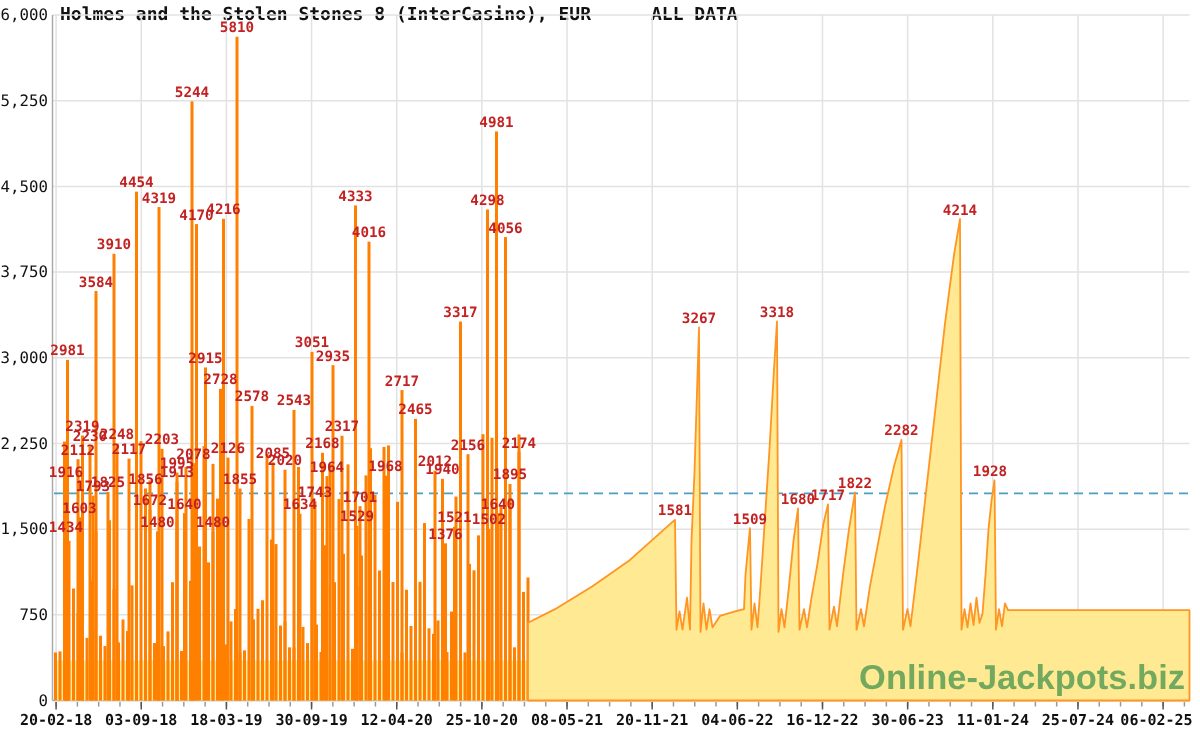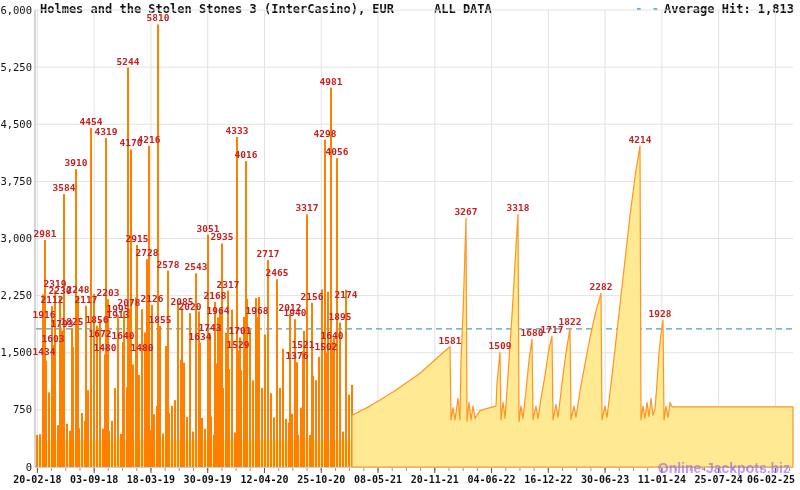--- a/index.html
+++ b/index.html
@@ -8,32 +8,31 @@
     font-family:"DejaVu Sans Mono","Liberation Mono",monospace;
     overflow:hidden;-webkit-user-select:none;user-select:none;
   }
   .hdr{position:absolute;top:2px;font-size:12px;font-weight:bold;color:#111;white-space:pre;}
   .hdr.title{left:40px;}
   .hdr.dataset{left:404px;margin-left:30px;}
   .hdr.legend{right:6px;top:2px;}
   .legend .swatch{color:#3a9fc4;font-weight:bold;letter-spacing:1px;margin-right:4px;}
   svg{position:absolute;left:0;top:0;}
   .watermark{
-    position:absolute;right:10px;bottom:14px;
+    position:absolute;right:10px;bottom:25px;
     font-family:"Liberation Sans","DejaVu Sans",sans-serif;
-    font-weight:bold;font-size:14px;color:#8b5cf6;opacity:.60;letter-spacing:0px;
+    font-weight:bold;font-size:23px;color:#15803d;opacity:.60;letter-spacing:0px;
   }
 </style>
 </head>
 <body>
 
 <div class="stage">
-  <div class="hdr title">Holmes and the Stolen Stones 3 (InterCasino), EUR</div>
+  <div class="hdr title">Holmes and the Stolen Stones 8 (InterCasino), EUR</div>
   <div class="hdr dataset">ALL DATA</div>
-  <div class="hdr legend"><span class="swatch">- -</span><span>Average Hit: 1,813</span></div>
 
   <svg id="chart" width="800" height="490" xmlns="http://www.w3.org/2000/svg">
       <line x1="35" x2="793" y1="10" y2="10" stroke="#e2e2e2" stroke-width="1"></line>
       <line x1="35" x2="793" y1="67.125" y2="67.125" stroke="#e2e2e2" stroke-width="1"></line>
       <line x1="35" x2="793" y1="124.25" y2="124.25" stroke="#e2e2e2" stroke-width="1"></line>
       <line x1="35" x2="793" y1="181.375" y2="181.375" stroke="#e2e2e2" stroke-width="1"></line>
       <line x1="35" x2="793" y1="238.5" y2="238.5" stroke="#e2e2e2" stroke-width="1"></line>
       <line x1="35" x2="793" y1="295.625" y2="295.625" stroke="#e2e2e2" stroke-width="1"></line>
       <line x1="35" x2="793" y1="352.75" y2="352.75" stroke="#e2e2e2" stroke-width="1"></line>
       <line x1="35" x2="793" y1="409.875" y2="409.875" stroke="#e2e2e2" stroke-width="1"></line>

